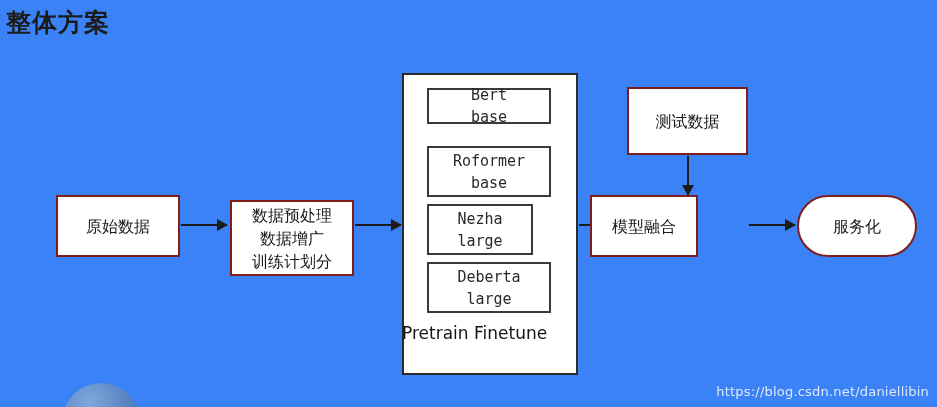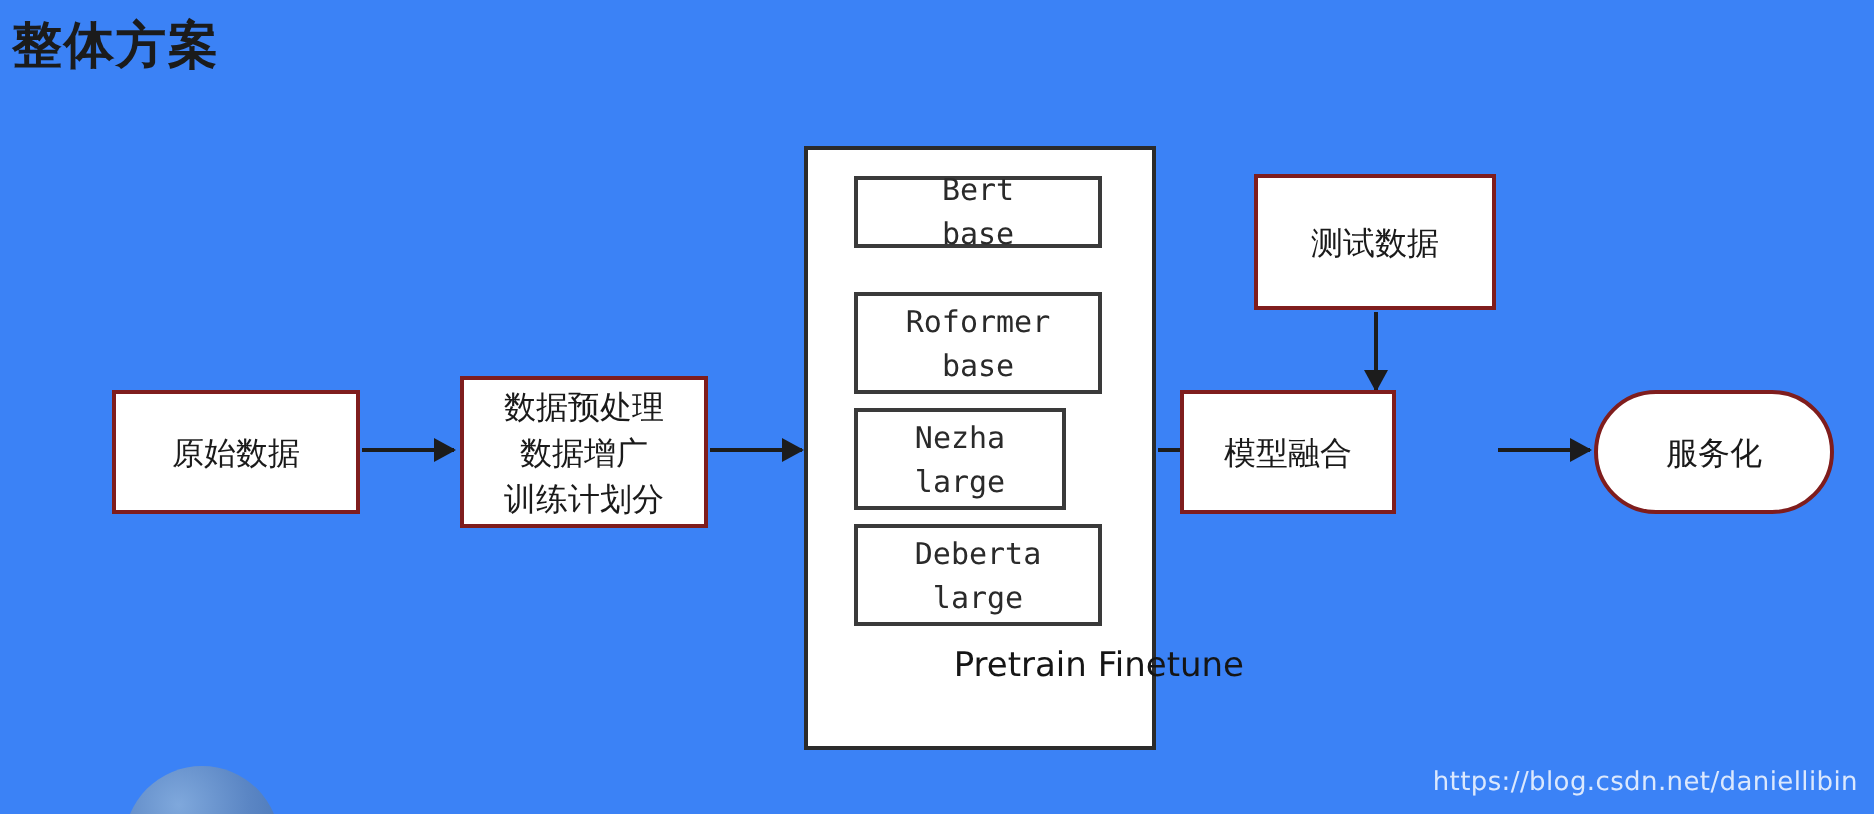--- a/index.html
+++ b/index.html
@@ -69,27 +69,26 @@
     font-size: 15px;
     line-height: 22px;
     color: #2a2a2a;
     text-align: center;
     white-space: nowrap;
   }
   .group-caption {
     position: absolute;
     left: 0;
     right: 0;
-    text-align: right;
+    text-align: left;
     font-family: "DejaVu Sans", "Liberation Sans", sans-serif;
     font-size: 17px;
     line-height: 22px;
     color: #151515;
     white-space: nowrap;
-    margin-left: 44px;
   }
   .arrow-h {
     position: absolute;
     height: 2px;
     background: #1c1c1c;
   }
   .arrow-h::after {
     content: "";
     position: absolute;
     right: -1px;
@@ -144,21 +143,21 @@
 <div id="canvas">
 
   <div class="page-title">整体方案</div>
 
   <div class="node" style="left:56px; top:195px; width:124px; height:62px;">
     <span class="line">原始数据</span>
   </div>
 
   <div class="arrow-h" style="left:181px; top:224px; width:46px;"></div>
 
-  <div class="node" style="left:230px; top:188px; width:124px; height:76px;">
+  <div class="node" style="left:230px; top:200px; width:124px; height:76px;">
     <span class="line">数据预处理</span>
     <span class="line">数据增广</span>
     <span class="line">训练计划分</span>
   </div>
 
   <div class="arrow-h" style="left:355px; top:224px; width:46px;"></div>
 
   <div class="group-box" style="left:402px; top:73px; width:176px; height:302px;"></div>
 
   <div class="model-box" style="left:427px; top:88px; width:124px; height:36px;">

